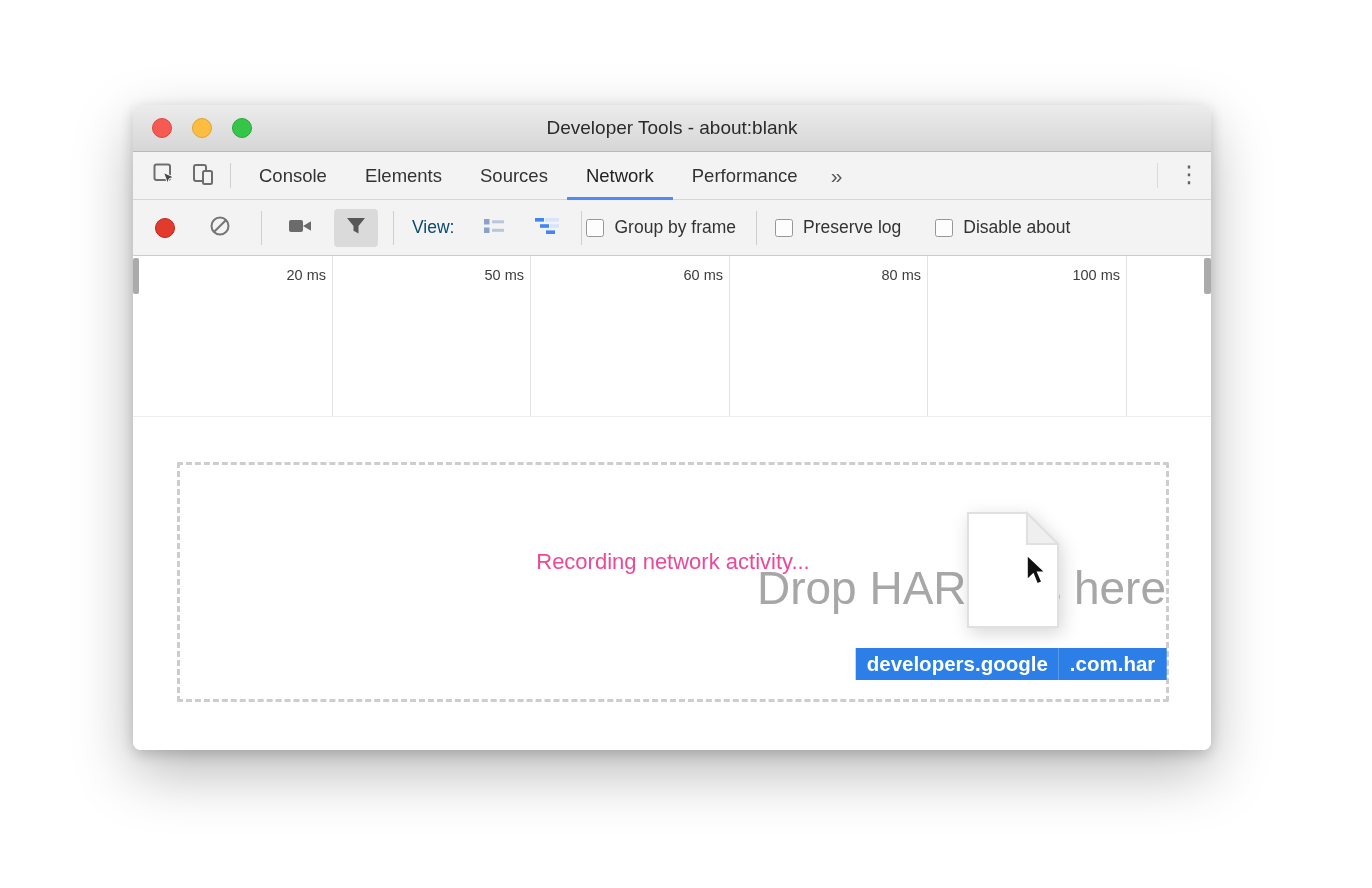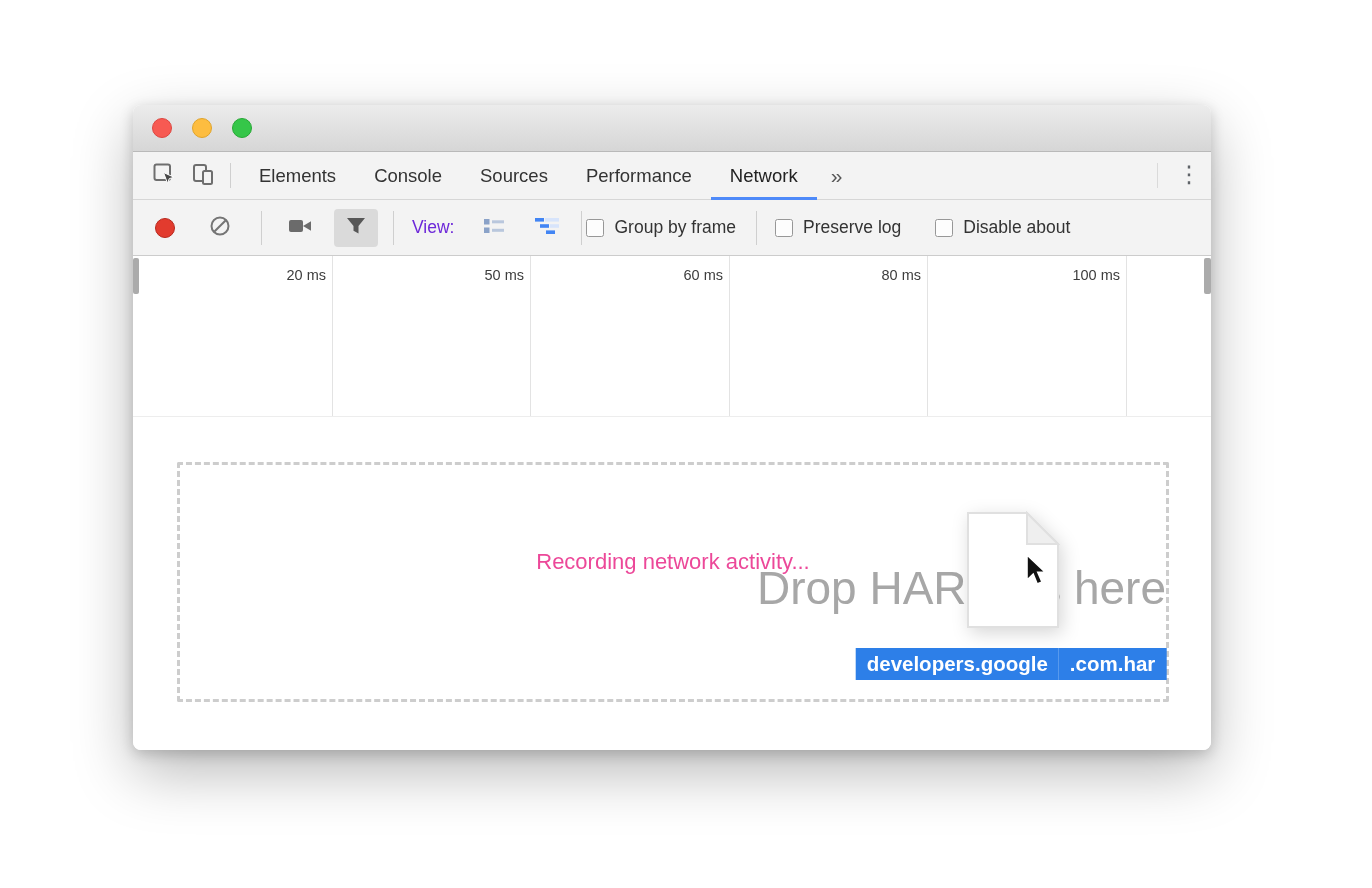--- a/index.html
+++ b/index.html
@@ -72,21 +72,21 @@
   .camera-btn { margin-left:26px; }
   .filter-btn {
     margin-left:22px; width:44px; height:38px; background:#dadada; border:none;
     border-radius:4px; display:flex; align-items:center; justify-content:center; cursor:pointer;
   }
   .tsep { width:1px; height:34px; background:#cfcfcf; }
   .tsep.s1 { margin-left:30px; }
   .tsep.s2 { margin-left:15px; }
   .tsep.s3 { margin-left:20px; }
   .tsep.s4 { margin-left:20px; }
-  .view-label { margin-left:18px; font-size:17.5px; color:#6d28d9; }
+  .view-label { margin-left:18px; font-size:17.5px; color:#0c4a6e; }
   .list-btn { margin-left:28px; }
   .waterfall-btn { margin-left:28px; }
   .check { display:flex; align-items:center; cursor:pointer; }
   .check .box {
     width:18px; height:18px; background:#fdfdfd; border:1px solid #979797;
     border-radius:2.5px; display:inline-block;
   }
   .check .clabel { margin-left:10px; font-size:17.5px; color:#333; }
   .check.c1 { margin-left:4px; }
   .check.c2 { margin-left:18px; }
@@ -142,20 +142,21 @@
 <body>
 
 <div class="window">
 
   <div class="titlebar">
     <div class="traffic">
       <span class="dot red"></span>
       <span class="dot yellow"></span>
       <span class="dot green"></span>
     </div>
+    <div class="title">Developer Tools - about:blank</div>
   </div>
 
   <div class="tabbar">
     <button class="iconbtn">
       <span>
         <svg width="23" height="23" viewBox="0 0 23 23">
           <rect x="1.5" y="1.5" width="15.5" height="15.5" rx="2" fill="none" stroke="#6e6e6e" stroke-width="2"></rect>
           <path d="M10.5 9.5 L21 14.2 L16.2 15.7 L14.6 20.5 Z" fill="#474747" stroke="#ffffff" stroke-width="1"></path>
         </svg>
       </span>
@@ -163,25 +164,25 @@
     <button class="iconbtn">
       <span>
         <svg width="23" height="23" viewBox="0 0 23 23">
           <rect x="3" y="2" width="12" height="16" rx="2" fill="none" stroke="#6e6e6e" stroke-width="2"></rect>
           <rect x="12" y="8" width="9" height="13" rx="1.5" fill="#f3f3f3" stroke="#6e6e6e" stroke-width="2"></rect>
         </svg>
       </span>
     </button>
     <div class="sep"></div>
 
+    <div class="tab">Console</div>
     <div class="tab">Elements</div>
-    <div class="tab">Console</div>
     <div class="tab">Sources</div>
+    <div class="tab active">Network</div>
     <div class="tab">Performance</div>
-    <div class="tab active">Network</div>
     <div class="tab more">»</div>
 
     <div class="spacer"></div>
     <div class="sep light"></div>
     <button class="kebab">⋮</button>
   </div>
 
   <div class="toolbar">
     <button class="record"></button>
 

